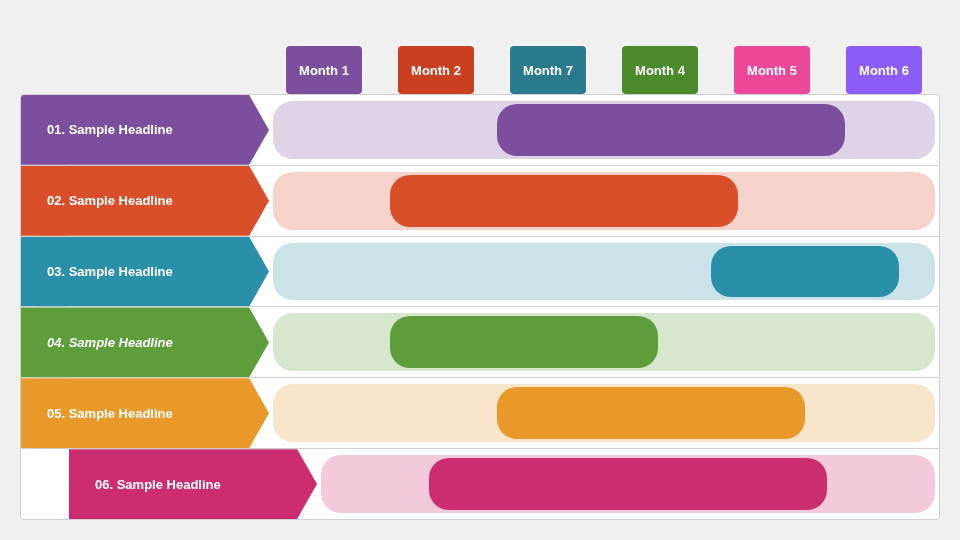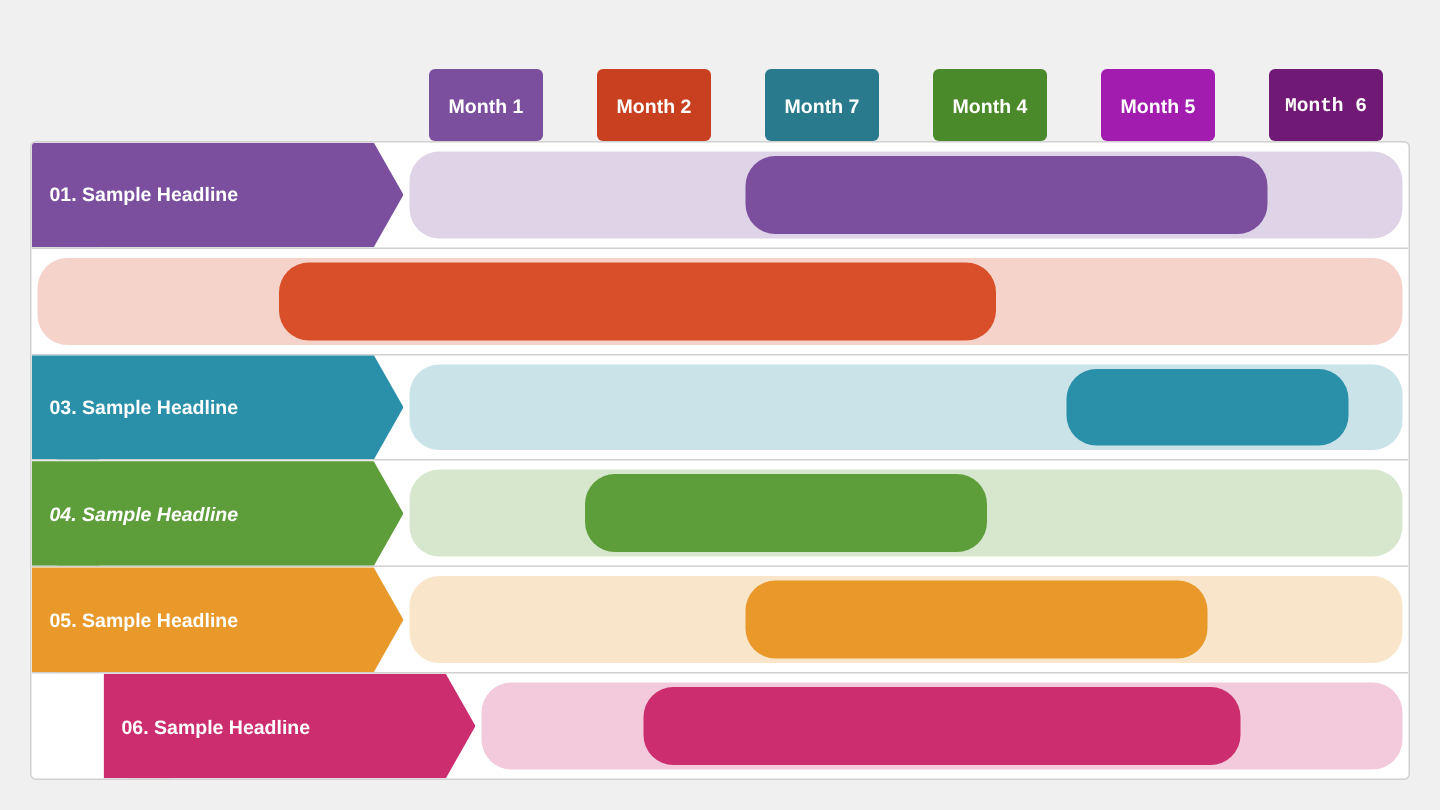--- a/index.html
+++ b/index.html
@@ -64,21 +64,21 @@
     .row:last-child {
       border-bottom: none;
       margin-left: 48px;
     }
     .row-label {
       width: 248px;
       min-width: 248px;
       height: 100%;
       display: flex;
       align-items: center;
-      padding-left: 12px;
+      padding-left: 26px;
       color: white;
       font-weight: 700;
       font-size: 13px;
       position: relative;
       clip-path: polygon(0 0, 92% 0, 100% 50%, 92% 100%, 0 100%);
       z-index: 2;
     }
     .row-label::after {
       content: '';
       position: absolute;
@@ -125,33 +125,34 @@
 
 <h1 class="page-title"></h1>
 
 <div class="schedule-container">
 
   <div class="header-row" id="header-row">
       <div class="month-header" style="background-color: rgb(123, 79, 158);">Month 1</div>
       <div class="month-header" style="background-color: rgb(201, 64, 32);">Month 2</div>
       <div class="month-header" style="background-color: rgb(42, 122, 142);">Month 7</div>
       <div class="month-header" style="background-color: rgb(74, 138, 42);">Month 4</div>
-      <div class="month-header" style="background-color: #a21caf;">Month 5</div>
-      <div class="month-header" style="background-color: #701a75; font-family: Liberation Mono, monospace;">Month 6</div>
+      <div class="month-header" style="background-color: #ec4899;">Month 5</div>
+      <div class="month-header" style="background-color: #8b5cf6;">Month 6</div>
     </div>
 
   <div class="data-rows" id="data-rows">
       <div class="row">
         <div class="row-label" style="background-color: rgb(123, 79, 158);">01. Sample Headline<div class="shadow-tab" style="background-color: rgb(123, 79, 158);"></div></div>
         <div class="row-content">
           <div class="gantt-bg" style="background-color: rgb(123, 79, 158); left: 4px; right: 4px;"></div>
           <div class="gantt-bar" style="background-color: rgb(123, 79, 158); left: 34%; width: 52%;"></div>
         </div>
       </div>
       <div class="row">
+        <div class="row-label" style="background-color: rgb(217, 79, 42);">02. Sample Headline<div class="shadow-tab" style="background-color: rgb(217, 79, 42);"></div></div>
         <div class="row-content">
           <div class="gantt-bg" style="background-color: rgb(217, 79, 42); left: 4px; right: 4px;"></div>
           <div class="gantt-bar" style="background-color: rgb(217, 79, 42); left: 18%; width: 52%;"></div>
         </div>
       </div>
       <div class="row">
         <div class="row-label" style="background-color: rgb(42, 143, 168);">03. Sample Headline<div class="shadow-tab" style="background-color: rgb(42, 143, 168);"></div></div>
         <div class="row-content">
           <div class="gantt-bg" style="background-color: rgb(42, 143, 168); left: 4px; right: 4px;"></div>
           <div class="gantt-bar" style="background-color: rgb(42, 143, 168); left: 66%; width: 28%;"></div>

